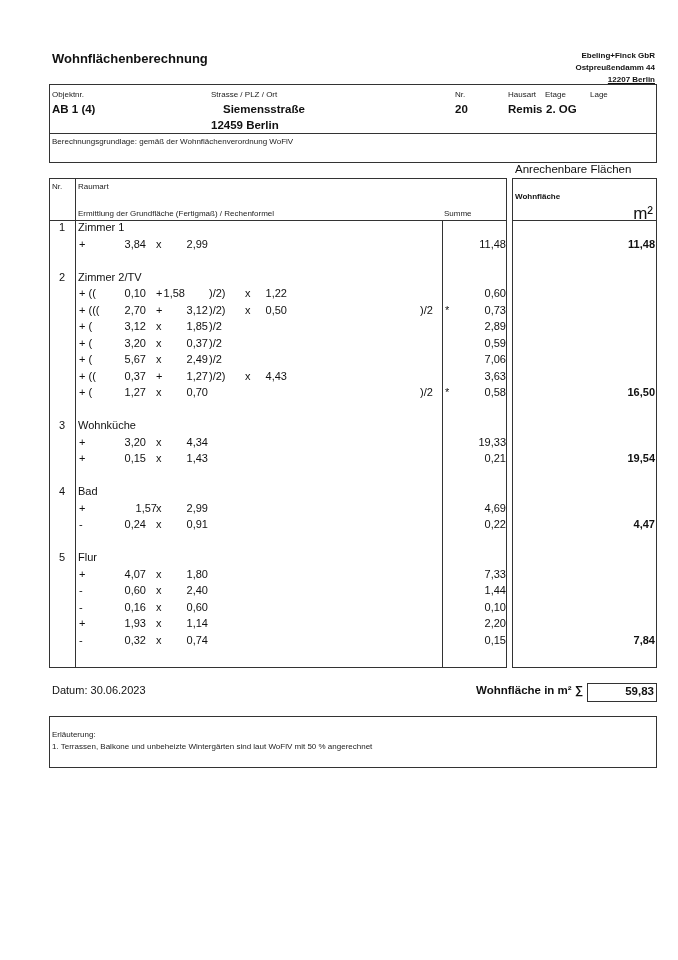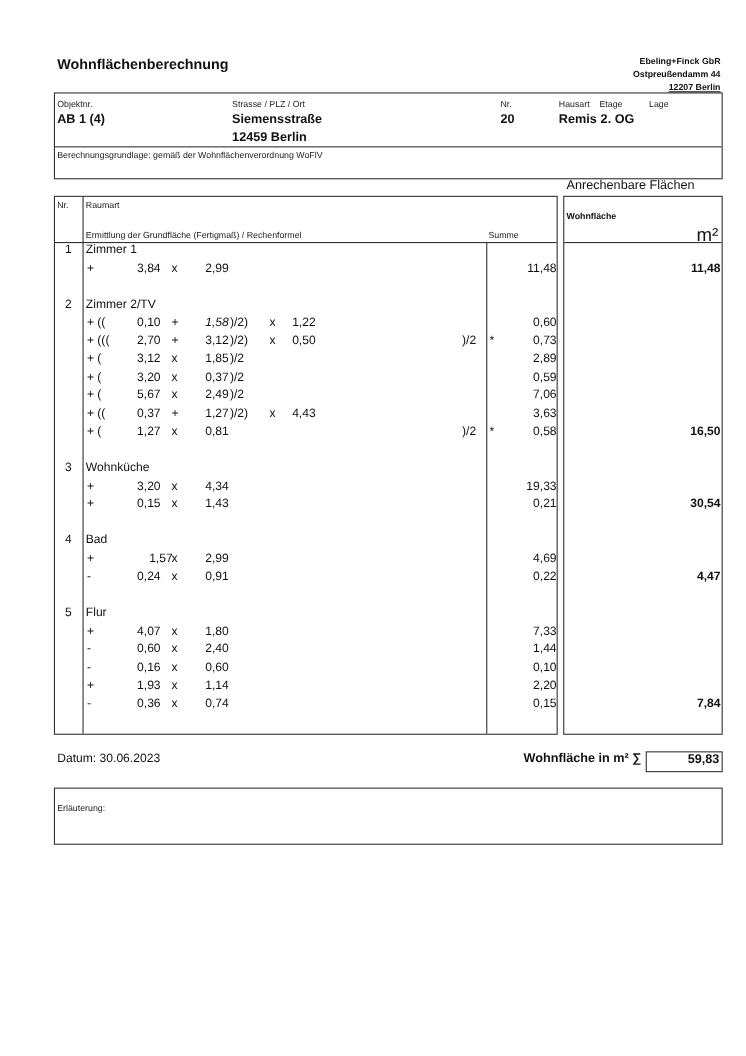--- a/index.html
+++ b/index.html
@@ -26,21 +26,21 @@
   <div>Ebeling+Finck GbR</div>
   <div>Ostpreußendamm 44</div>
   <div class="addr2">12207 Berlin</div>
 </div>
 
 <div class="box" style="left:49px; top:84px; width:608px; height:79px;">
   <div class="hline" style="left:0; right:0; top:48px;"></div>
   <div class="abs lbl" style="left:2px; top:5px;">Objektnr.</div>
   <div class="abs val" style="left:2px; top:18px;">AB 1 (4)</div>
   <div class="abs lbl" style="left:161px; top:5px;">Strasse / PLZ / Ort</div>
-  <div class="abs val" style="left:161px; top:18px;">Siemensstraße</div>
+  <div class="abs val" style="left:173px; top:18px;">Siemensstraße</div>
   <div class="abs val" style="left:161px; top:34px;">12459   Berlin</div>
   <div class="abs lbl" style="left:405px; top:5px;">Nr.</div>
   <div class="abs val" style="left:405px; top:18px;">20</div>
   <div class="abs lbl" style="left:458px; top:5px;">Hausart</div>
   <div class="abs val" style="left:458px; top:18px; width:38px; overflow:hidden;">Remis</div>
   <div class="abs lbl" style="left:495px; top:5px;">Etage</div>
   <div class="abs val" style="left:496px; top:18px;">2. OG</div>
   <div class="abs lbl" style="left:540px; top:5px;">Lage</div>
   <div class="abs lbl" style="left:2px; top:52px;">Berechnungsgrundlage: gemäß der Wohnflächenverordnung WoFlV</div>
 </div>
@@ -82,21 +82,21 @@
       <span class="cell r b" style="right: 4px;">11,48</span>
     </div>
     <div class="row" style="top: 49.5px; width: 610px;">
       <span class="cell" style="left: 10px;">2</span>
       <span class="cell" style="left: 29px;">Zimmer 2/TV</span>
     </div>
     <div class="row" style="top: 66px; width: 610px;">
       <span class="cell" style="left: 30px;">+ ((</span>
       <span class="cell r" style="right: 513px;">0,10</span>
       <span class="cell" style="left: 107px;">+</span>
-      <span class="cell r" style="right: 451px; font-style: italic;">1,58</span>
+      <span class="cell r" style="right: 474px;">1,58</span>
       <span class="cell" style="left: 160px;">)/2)</span>
       <span class="cell" style="left: 196px;">x</span>
       <span class="cell r" style="right: 372px;">1,22</span>
       <span class="cell" style="left: 371px;"></span>
       <span class="cell" style="left: 396px;"></span>
       <span class="cell r" style="right: 153px;">0,60</span>
     </div>
     <div class="row" style="top: 82.5px; width: 610px;">
       <span class="cell" style="left: 30px;">+ (((</span>
       <span class="cell r" style="right: 513px;">2,70</span>
@@ -154,21 +154,21 @@
       <span class="cell" style="left: 196px;">x</span>
       <span class="cell r" style="right: 372px;">4,43</span>
       <span class="cell" style="left: 371px;"></span>
       <span class="cell" style="left: 396px;"></span>
       <span class="cell r" style="right: 153px;">3,63</span>
     </div>
     <div class="row" style="top: 165px; width: 610px;">
       <span class="cell" style="left: 30px;">+ (</span>
       <span class="cell r" style="right: 513px;">1,27</span>
       <span class="cell" style="left: 107px;">x</span>
-      <span class="cell r" style="right: 451px;">0,81</span>
+      <span class="cell r" style="right: 451px;">0,70</span>
       <span class="cell" style="left: 160px;"></span>
       <span class="cell" style="left: 196px;"></span>
       <span class="cell r" style="right: 372px;"></span>
       <span class="cell" style="left: 371px;">)/2</span>
       <span class="cell" style="left: 396px;">*</span>
       <span class="cell r" style="right: 153px;">0,58</span>
       <span class="cell r b" style="right: 4px;">16,50</span>
     </div>
     <div class="row" style="top: 198px; width: 610px;">
       <span class="cell" style="left: 10px;">3</span>
@@ -190,21 +190,21 @@
       <span class="cell" style="left: 30px;">+</span>
       <span class="cell r" style="right: 513px;">0,15</span>
       <span class="cell" style="left: 107px;">x</span>
       <span class="cell r" style="right: 451px;">1,43</span>
       <span class="cell" style="left: 160px;"></span>
       <span class="cell" style="left: 196px;"></span>
       <span class="cell r" style="right: 372px;"></span>
       <span class="cell" style="left: 371px;"></span>
       <span class="cell" style="left: 396px;"></span>
       <span class="cell r" style="right: 153px;">0,21</span>
-      <span class="cell r b" style="right: 4px;">30,54</span>
+      <span class="cell r b" style="right: 4px;">19,54</span>
     </div>
     <div class="row" style="top: 264px; width: 610px;">
       <span class="cell" style="left: 10px;">4</span>
       <span class="cell" style="left: 29px;">Bad</span>
     </div>
     <div class="row" style="top: 280.5px; width: 610px;">
       <span class="cell" style="left: 30px;">+</span>
       <span class="cell r" style="right: 502px; margin-left: 39px;">1,57</span>
       <span class="cell" style="left: 107px;">x</span>
       <span class="cell r" style="right: 451px;">2,99</span>
@@ -275,34 +275,35 @@
       <span class="cell r" style="right: 451px;">1,14</span>
       <span class="cell" style="left: 160px;"></span>
       <span class="cell" style="left: 196px;"></span>
       <span class="cell r" style="right: 372px;"></span>
       <span class="cell" style="left: 371px;"></span>
       <span class="cell" style="left: 396px;"></span>
       <span class="cell r" style="right: 153px;">2,20</span>
     </div>
     <div class="row" style="top: 412.5px; width: 610px;">
       <span class="cell" style="left: 30px;">-</span>
-      <span class="cell r" style="right: 513px;">0,36</span>
+      <span class="cell r" style="right: 513px;">0,32</span>
       <span class="cell" style="left: 107px;">x</span>
       <span class="cell r" style="right: 451px; margin-left: 40px;">0,74</span>
       <span class="cell" style="left: 160px;"></span>
       <span class="cell" style="left: 196px;"></span>
       <span class="cell r" style="right: 372px;"></span>
       <span class="cell" style="left: 371px;"></span>
       <span class="cell" style="left: 396px;"></span>
       <span class="cell r" style="right: 153px;">0,15</span>
       <span class="cell r b" style="right: 4px;">7,84</span>
     </div>
   </div>
 
 <div class="abs" style="left:52px; top:684px; font-size:11px;">Datum: 30.06.2023</div>
 <div class="abs b" style="left:476px; top:684px; font-size:11.5px;">Wohnfläche in m² ∑</div>
 <div class="box" style="left:587px; top:683px; width:70px; height:19px;">
   <div class="abs b" style="right:2px; top:1px; font-size:11.5px;">59,83</div>
 </div>
 
 <div class="box" style="left:49px; top:716px; width:608px; height:52px;">
   <div class="abs lbl" style="left:2px; top:13px;">Erläuterung:</div>
+  <div class="abs lbl" style="left:2px; top:25px;">1. Terrassen, Balkone und unbeheizte Wintergärten sind laut WoFlV mit 50 % angerechnet</div>
 </div>
 
 </body></html>

